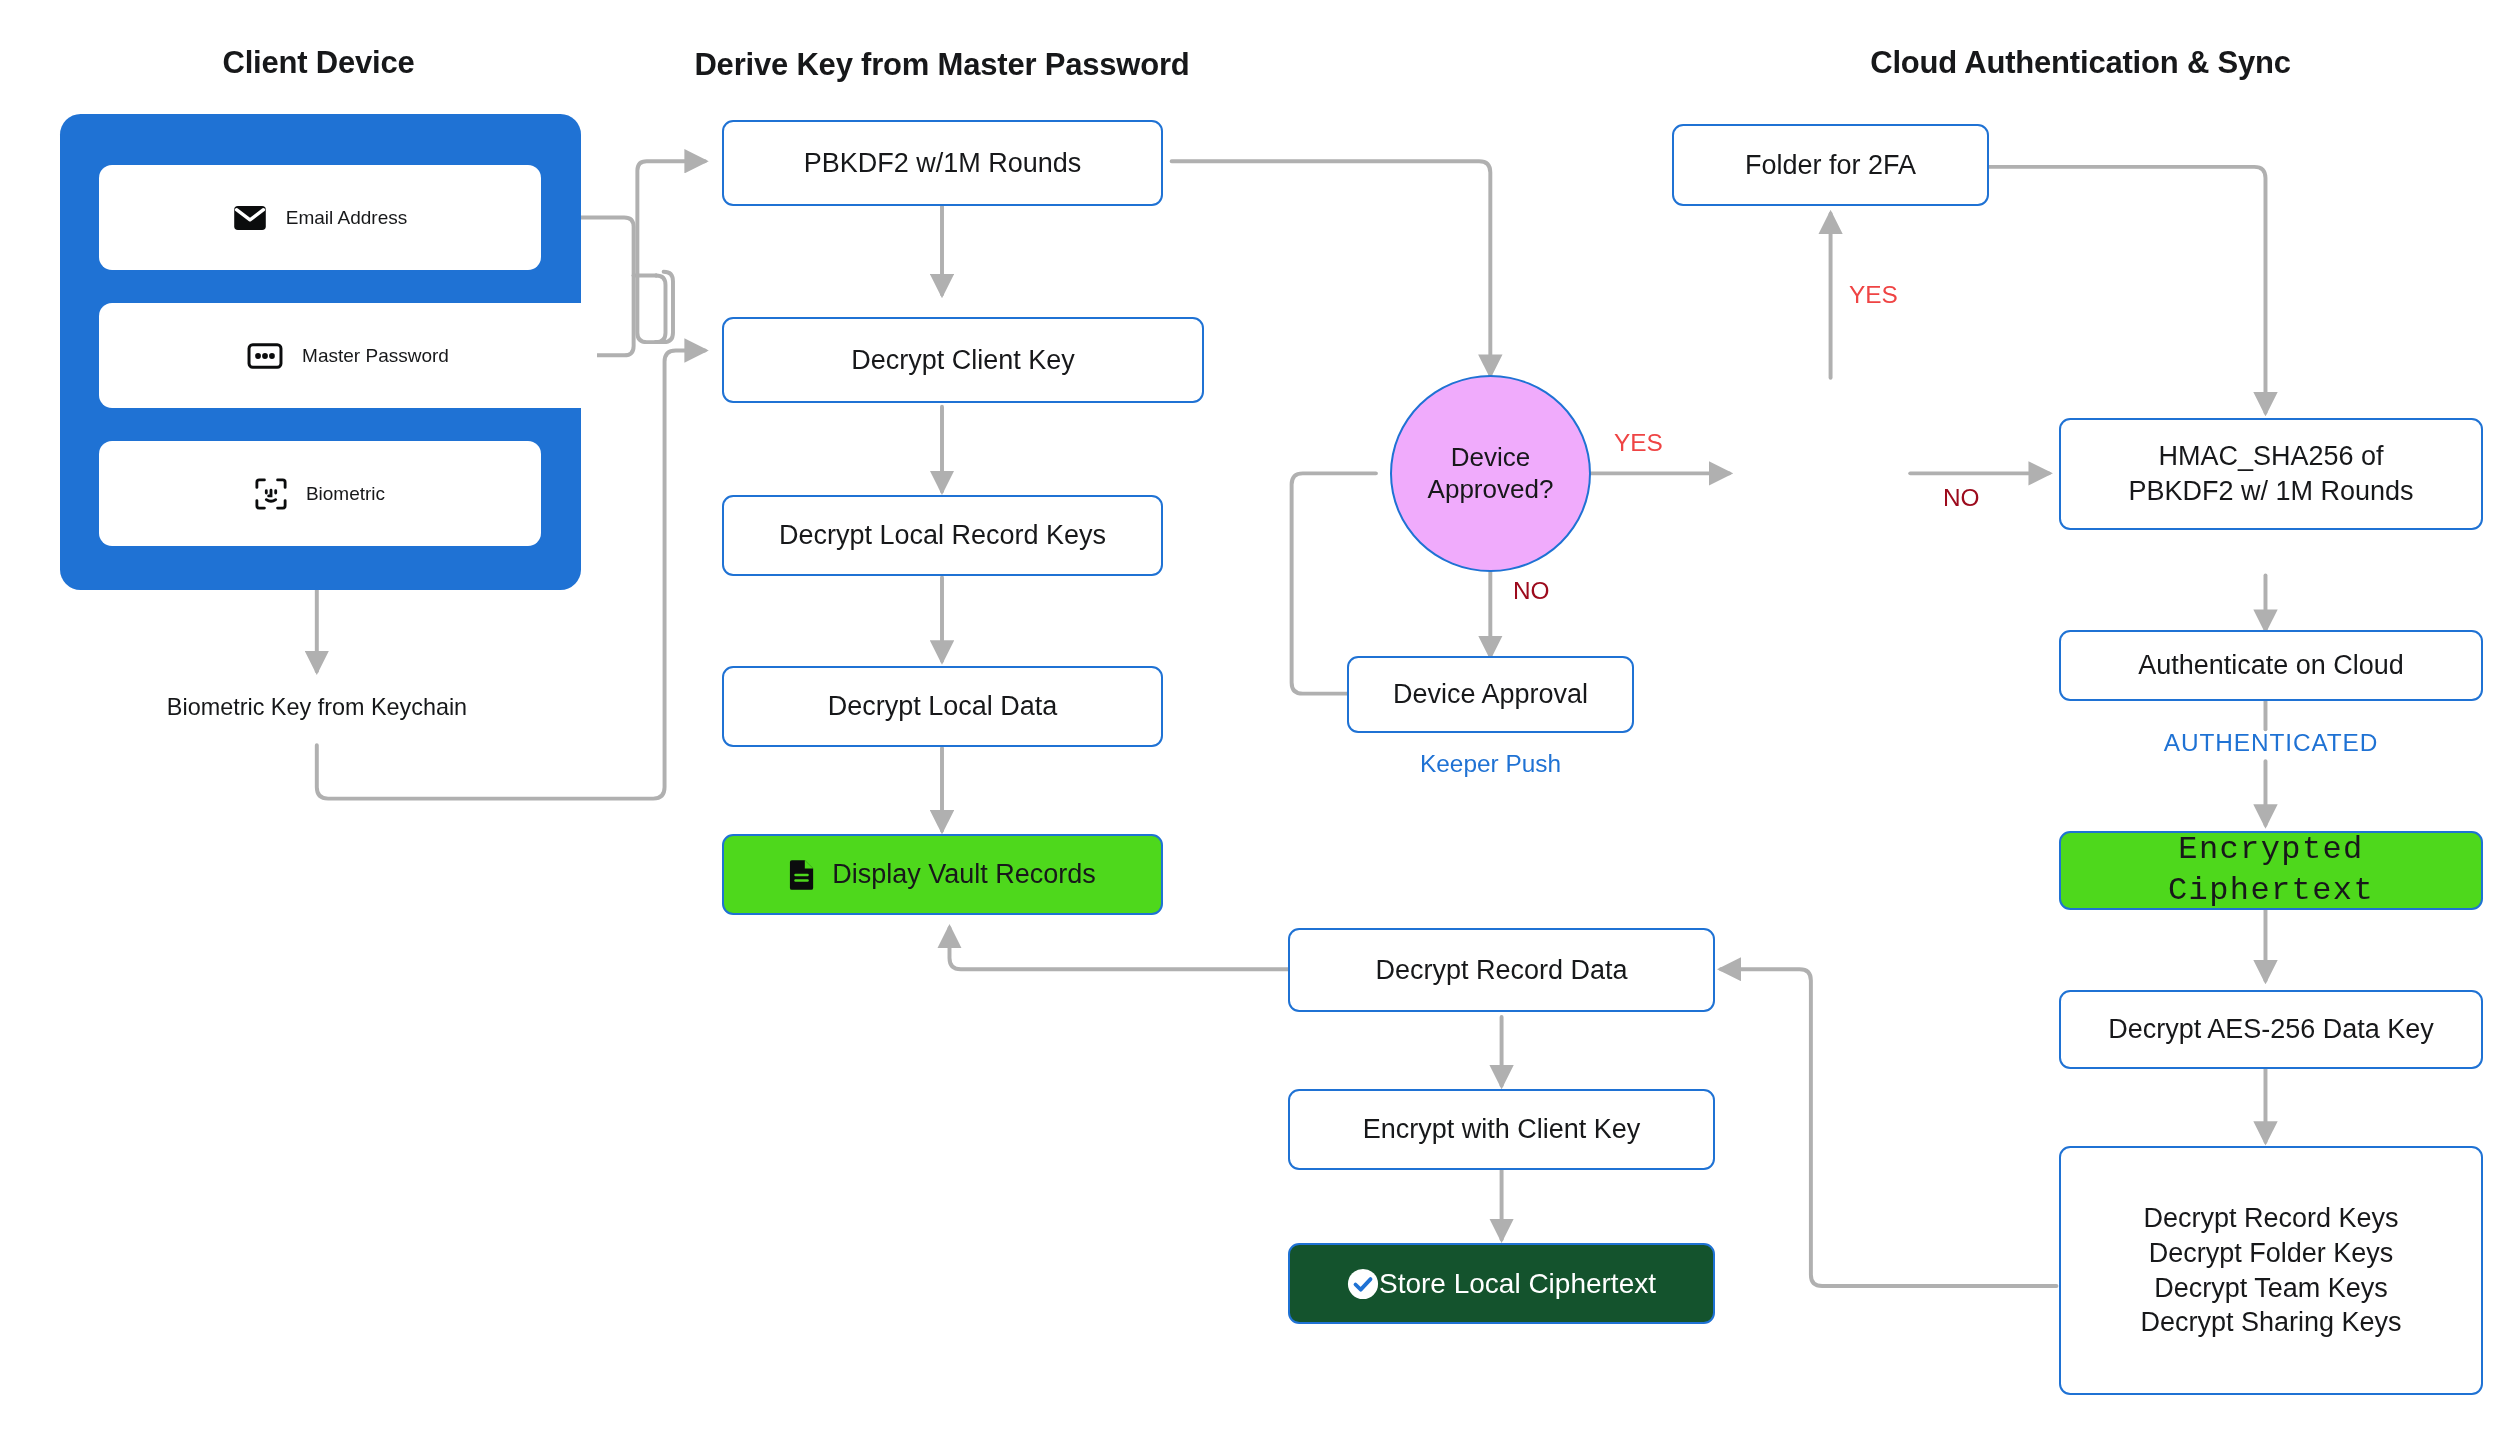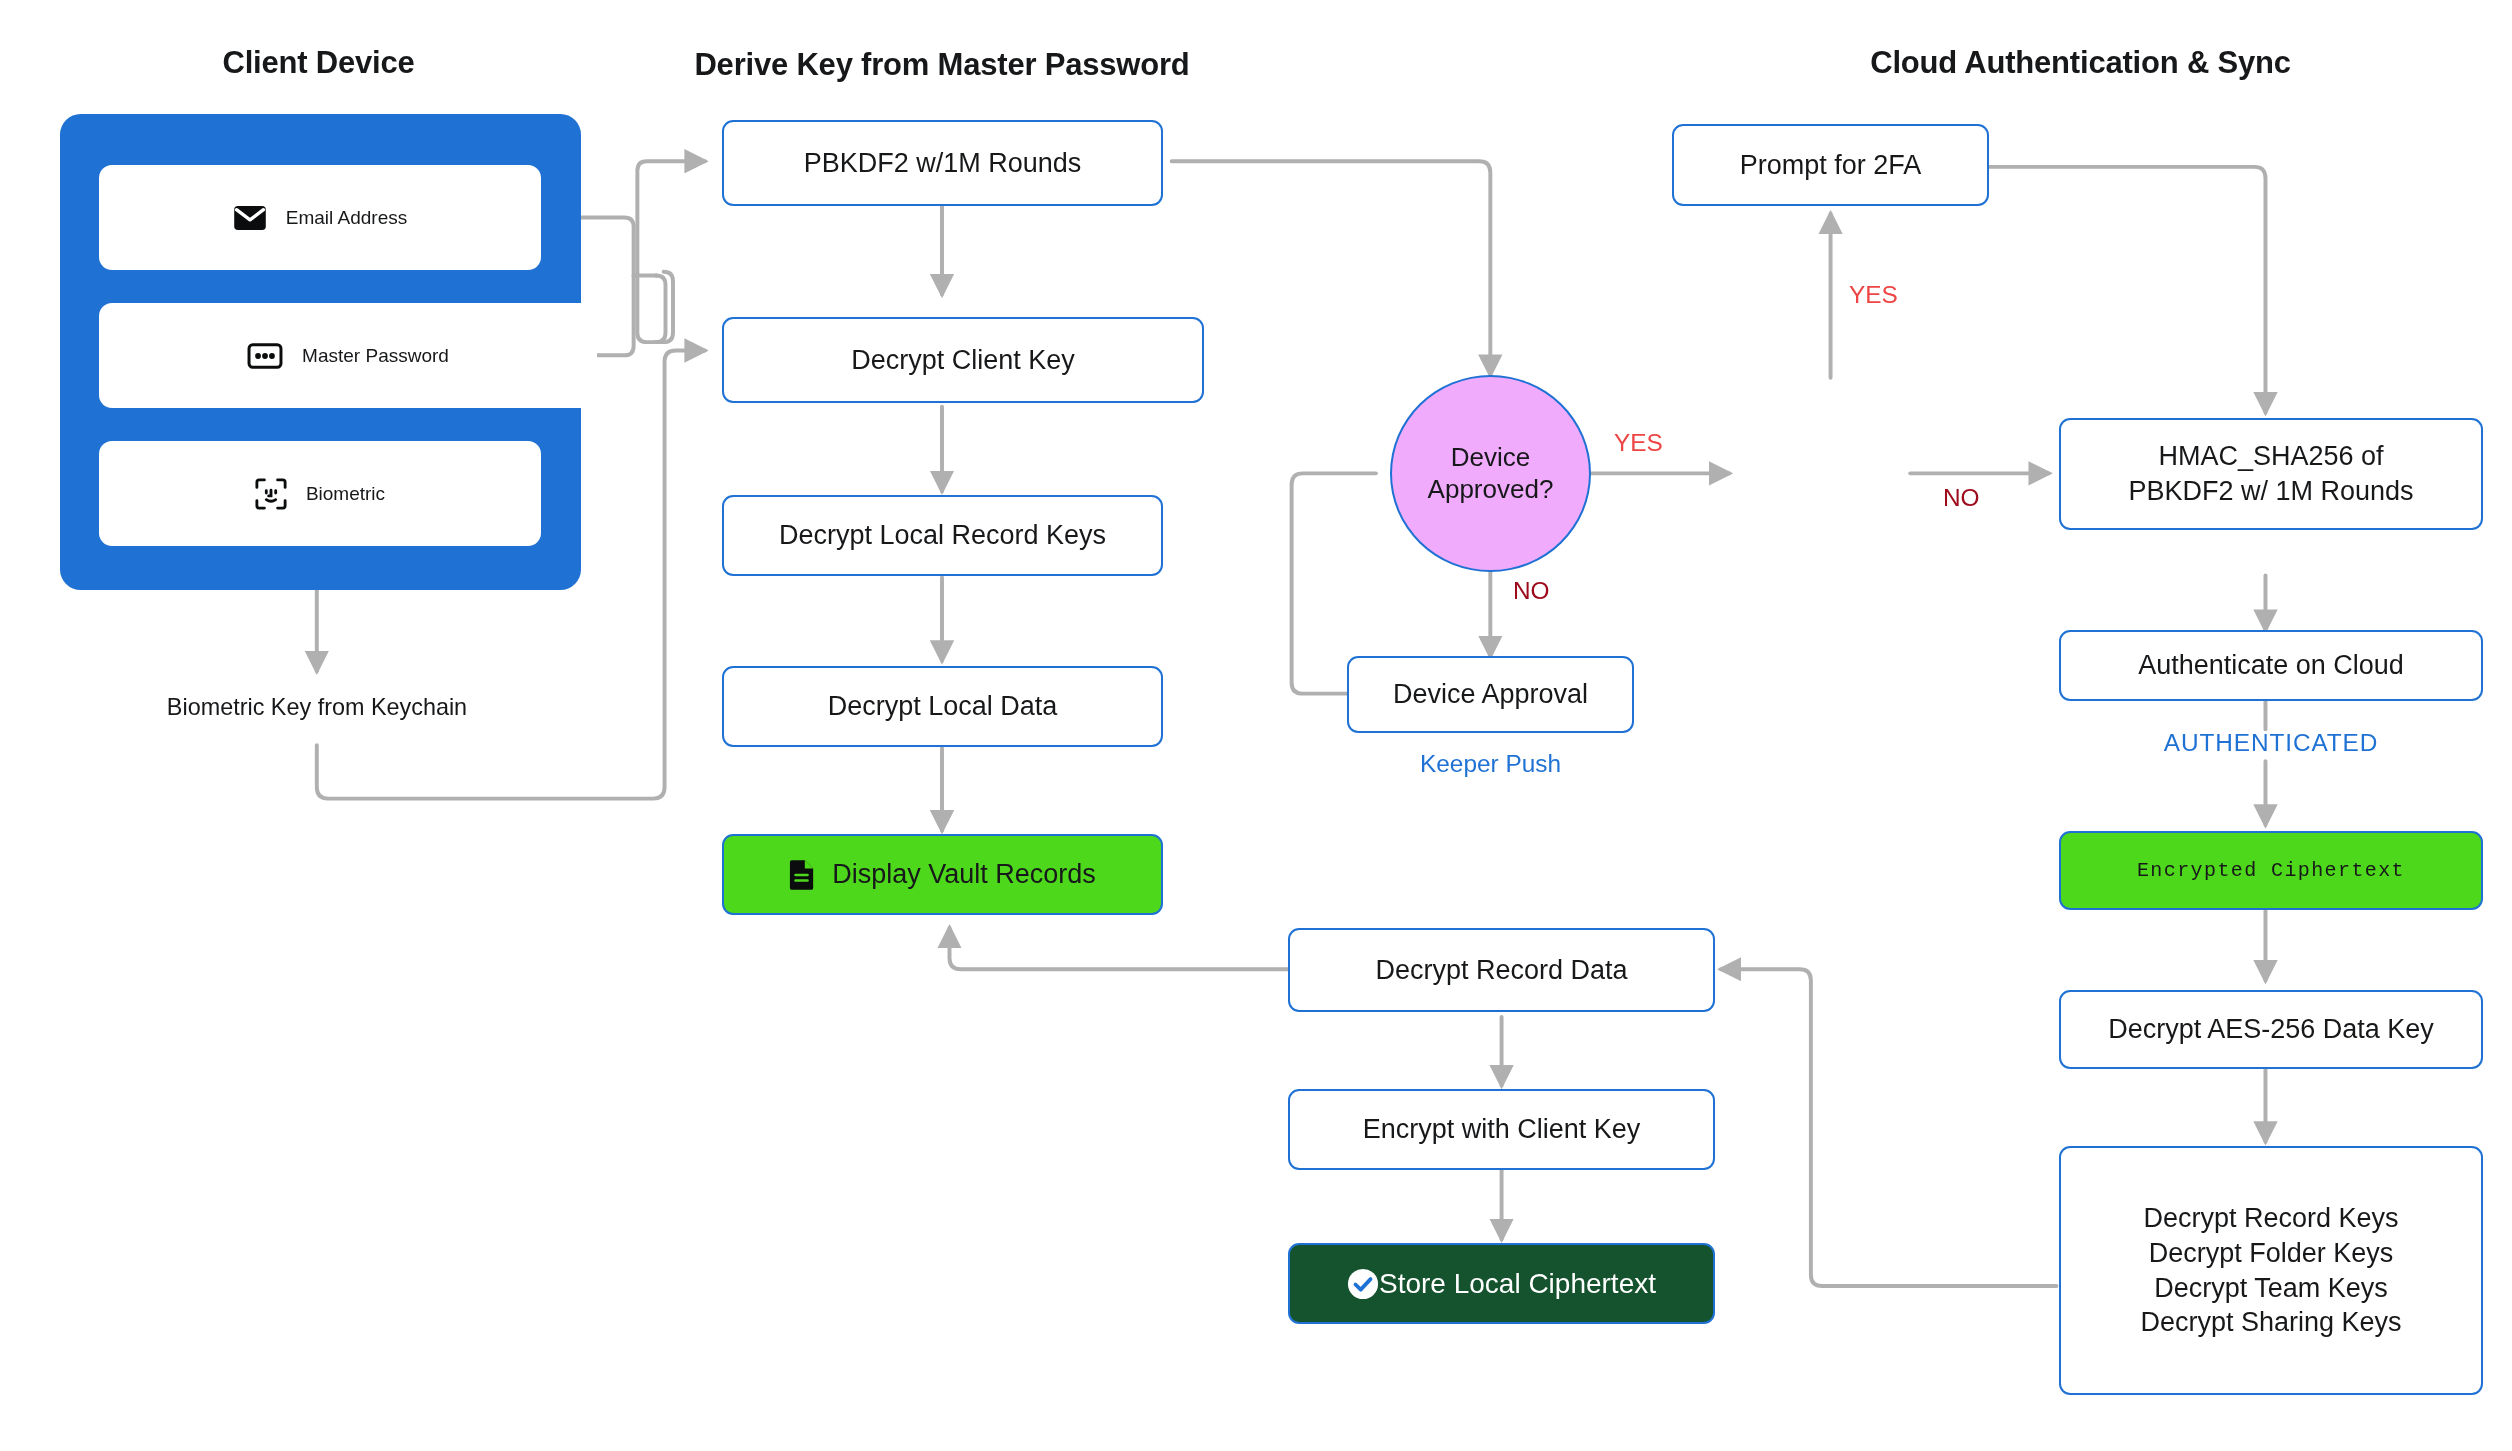--- a/index.html
+++ b/index.html
@@ -63,21 +63,21 @@
     line-height: 1.28;
     padding: 3.7px 13px;
   }
   .node.green {
     background: #4ed81c;
     display: flex;
     gap: 17px;
   }
   .node.mono {
     font-family: "Liberation Mono", "DejaVu Sans Mono", monospace;
-    font-size: 20px;
+    font-size: 32px;
     letter-spacing: 1.4px;
   }
   .node.solid-blue {
     background: #14532d;
     border-color: #1f72d4;
     color: #ffffff;
     font-size: 28px;
   }
   .node .multi { display: block; }
   .node .multi div { white-space: nowrap; }
@@ -284,21 +284,21 @@
 
 
   <div class="edge-label yes" style="left:1614px; top:429px;">YES</div>
   <div class="edge-label no" style="left:1513px; top:577px;">NO</div>
   <div class="edge-label yes" style="left:1849px; top:281px;">YES</div>
   <div class="edge-label no" style="left:1943px; top:484px;">NO</div>
 
   <div class="node" style="left:1347px; top:656px; width:287px; height:77px;">Device Approval</div>
   <div class="caption blue" style="left:1347px; top:750px; width:287px;">Keeper Push</div>
 
-  <div class="node" style="left:1672px; top:124px; width:317px; height:82px;">Prompt for 2FA</div>
+  <div class="node" style="left:1672px; top:124px; width:317px; height:82px;">Folder for 2FA</div>
 
   <div class="node" style="left:2059px; top:418px; width:424px; height:112px;">
     <span class="multi">
       <div>HMAC_SHA256 of</div>
       <div>PBKDF2 w/ 1M Rounds</div>
     </span>
   </div>
 
   <div class="node" style="left:2059px; top:630px; width:424px; height:71px;">Authenticate on Cloud</div>
 

